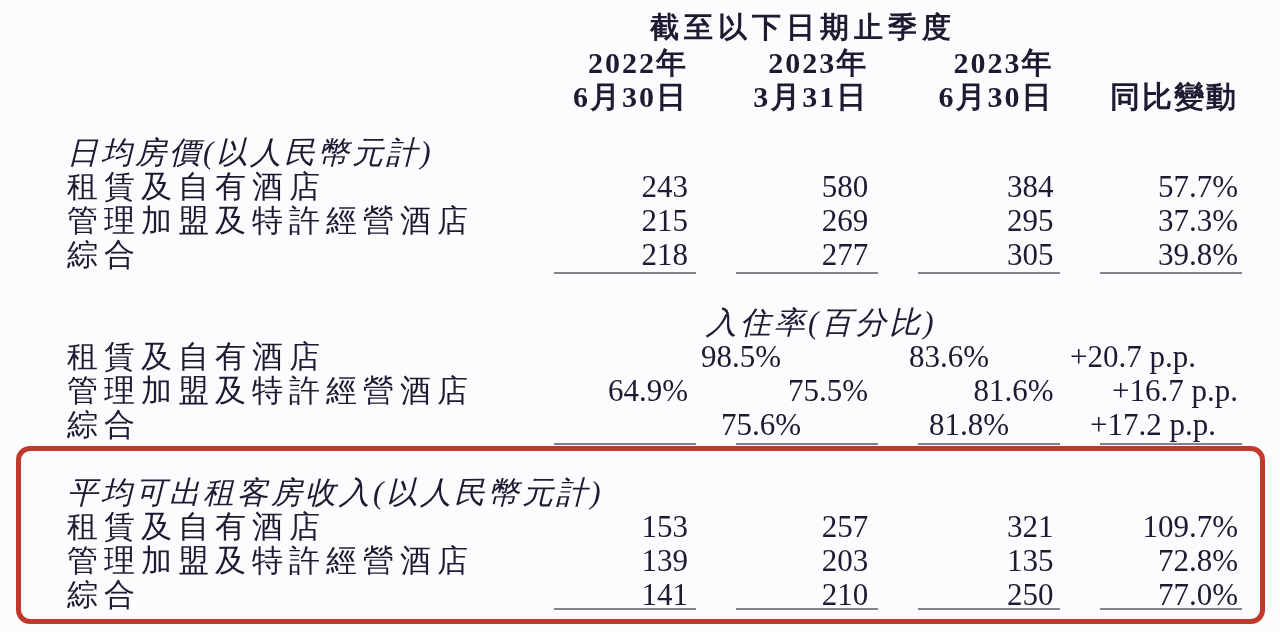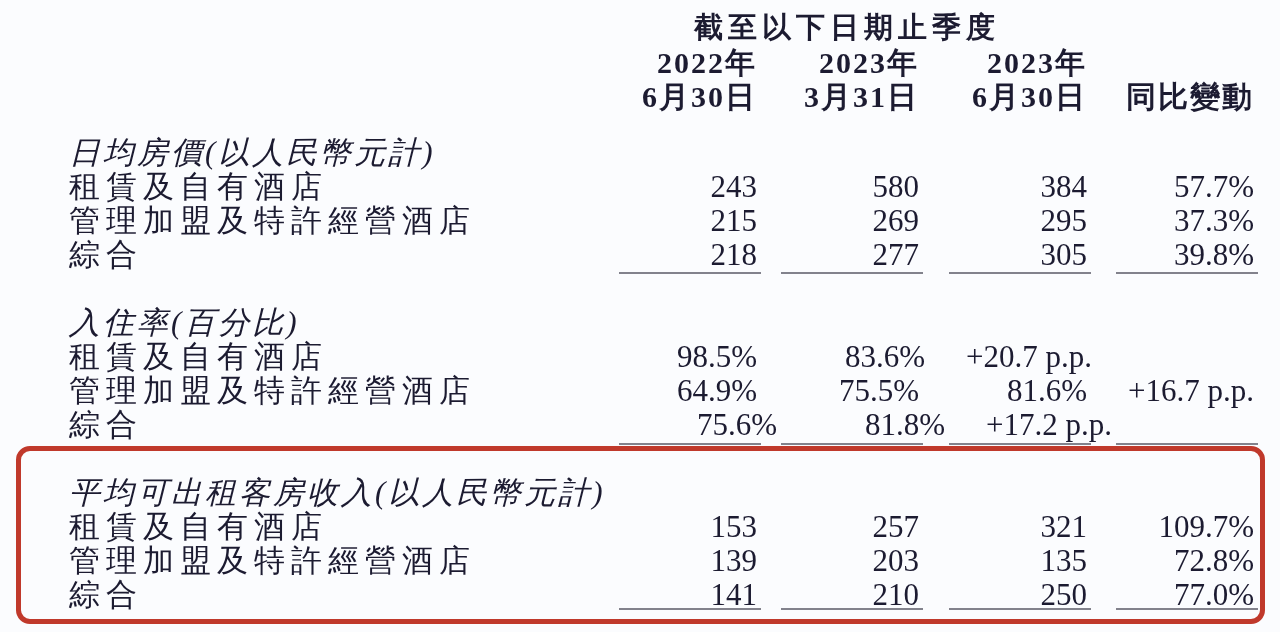--- a/index.html
+++ b/index.html
@@ -5,30 +5,30 @@
   html,body{margin:0;padding:0;}
   .page{
     position:relative;
     width:1280px;height:632px;
     background:#fbfcfe;
     overflow:hidden;
     font-family:"Liberation Serif","DejaVu Serif",serif;
     color:#1c1b31;
   }
   .title{
-    position:absolute;top:10px;left:611px;width:472px;height:34px;
+    position:absolute;top:10px;left:567px;width:472px;height:34px;
     text-align:center;font-weight:700;font-size:29px;line-height:34px;
     letter-spacing:5px;white-space:nowrap;
   }
   .trow{
-    position:absolute;left:16px;top:0;width:1242px;height:34px;
-    display:flex;align-items:flex-end;white-space:nowrap;
+    position:absolute;left:0;top:0;width:1242px;height:34px;
+    display:flex;align-items:flex-end;white-space:nowrap;gap:40px;
   }
   .lbl{
-    width:603px;box-sizing:border-box;padding-left:53px;
+    width:603px;box-sizing:border-box;padding-left:67px;
     font-size:31px;line-height:34px;letter-spacing:6px;
     overflow:visible;
   }
   .sec .lbl{
     font-style:italic;letter-spacing:3px;
   }
   .cell{
     box-sizing:border-box;text-align:right;padding-right:4px;
     font-size:31px;line-height:34px;
   }
@@ -100,21 +100,21 @@
         <div class="rulecell c2">
           <div class="rule"></div>
         </div>
         <div class="rulecell c3">
           <div class="rule"></div>
         </div>
         <div class="rulecell c4">
           <div class="rule"></div>
         </div>
       </div>
-      <div class="trow sec" style="top: 306px;">
+      <div class="trow sec" style="top: 306px; justify-content: flex-end;">
         <div class="lbl">入住率(百分比)</div>
       </div>
       <div class="trow" style="top: 340px;">
         <div class="lbl">租賃及自有酒店</div>
         <div class="cell c1">98.5%</div>
         <div class="cell c3">83.6%</div>
         <div class="cell c4">+20.7 p.p.</div>
       </div>
       <div class="trow" style="top: 374px;">
         <div class="lbl">管理加盟及特許經營酒店</div>

